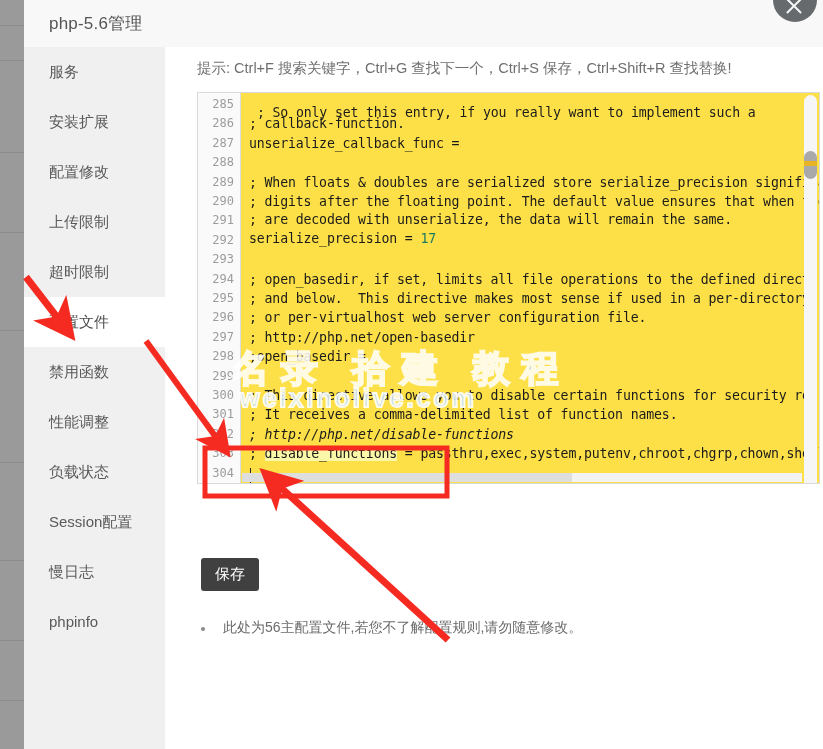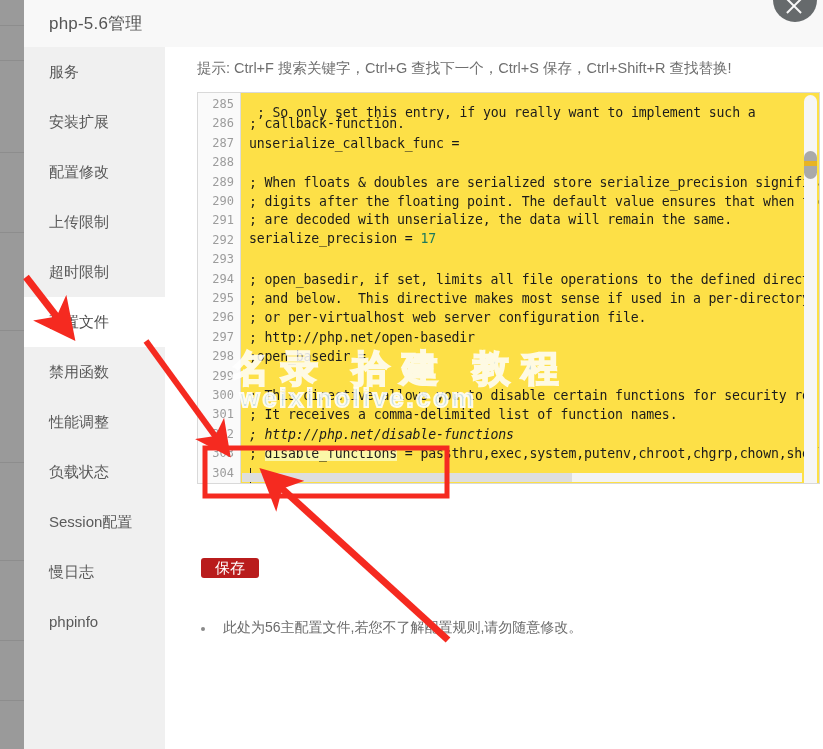--- a/index.html
+++ b/index.html
@@ -114,22 +114,22 @@
   }
   .hscroll{
     position:absolute;left:44px;bottom:1px;width:560px;height:9px;background:#f3f3f3;
   }
   .hthumb{
     position:absolute;left:44px;bottom:1px;width:330px;height:9px;background:#dedede;
   }
 
   
   .save-btn{
-    position:absolute;left:36px;top:511px;width:58px;height:20px;
-    background:#b91c1c;border:none;border-radius:3px;color:#ffffff;
+    position:absolute;left:36px;top:511px;width:58px;height:33px;
+    background:#404040;border:none;border-radius:3px;color:#ffffff;
     font-family:"Liberation Sans","DejaVu Sans",sans-serif;font-size:15px;
     cursor:pointer;padding:0;
   }
   .note-wrap{position:absolute;left:32px;top:572px;width:600px;}
   .note-dot{
     position:absolute;left:4px;top:8px;width:4px;height:4px;border-radius:50%;
     background:#8a8a8a;
   }
   .note-text{
     position:absolute;left:26px;top:0;font-size:14px;color:#6b6b6b;white-space:nowrap;

